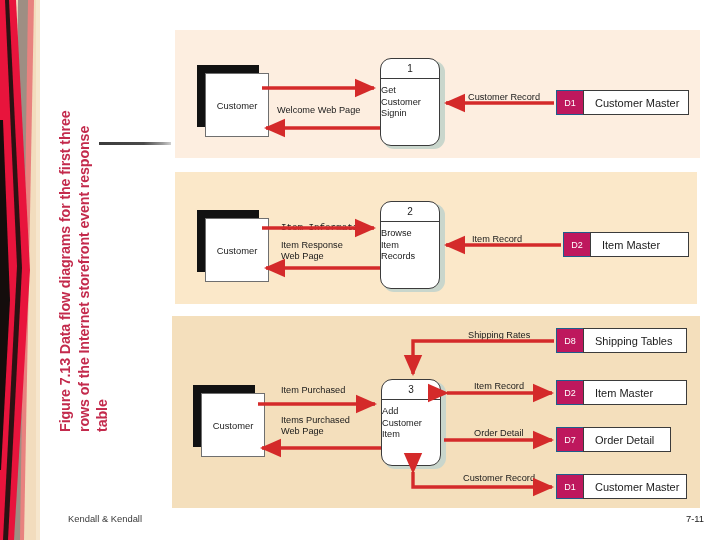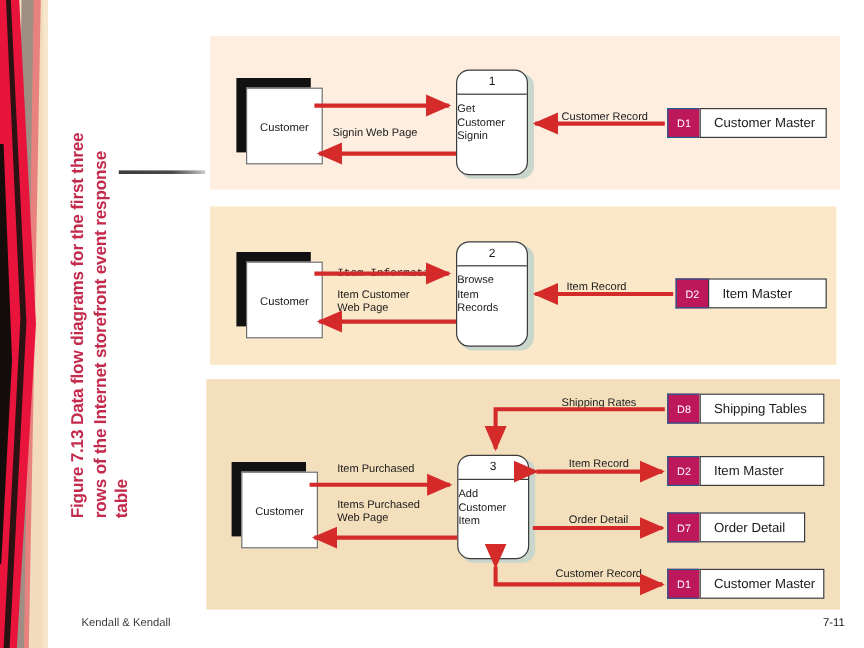--- a/index.html
+++ b/index.html
@@ -143,21 +143,21 @@
     </div>
   </div>
 
   <div class="store" style="left:556px;top:90px;width:133px;">
     <div class="sshadow"></div>
     <div class="sid">D1</div>
     <div class="sname">Customer Master</div>
   </div>
 
   <div class="flab" style="left:277px;top:105px;">
-    <span class="ln">Signin Web Page</span>
+    <span class="ln">Welcome Web Page</span>
   </div>
   <div class="flab" style="left:468px;top:92px;">
     <span class="ln">Customer Record</span>
   </div>
 
   <div class="panel p2"></div>
 
   <div class="entity" style="left:197px;top:210px;">
     <div class="shadow"></div>
     <div class="face">
@@ -180,21 +180,21 @@
   <div class="store" style="left:563px;top:232px;width:126px;">
     <div class="sshadow"></div>
     <div class="sid">D2</div>
     <div class="sname">Item Master</div>
   </div>
 
   <div class="flab" style="left:281px;top:222px;font-family:Liberation Mono, monospace;">
     <span class="ln">Item Information</span>
   </div>
   <div class="flab" style="left:281px;top:240px;">
-    <span class="ln">Item Customer</span>
+    <span class="ln">Item Response</span>
     <span class="ln">Web Page</span>
   </div>
   <div class="flab" style="left:472px;top:234px;">
     <span class="ln">Item Record</span>
   </div>
 
   <div class="panel p3"></div>
 
   <div class="entity" style="left:193px;top:385px;">
     <div class="shadow"></div>

